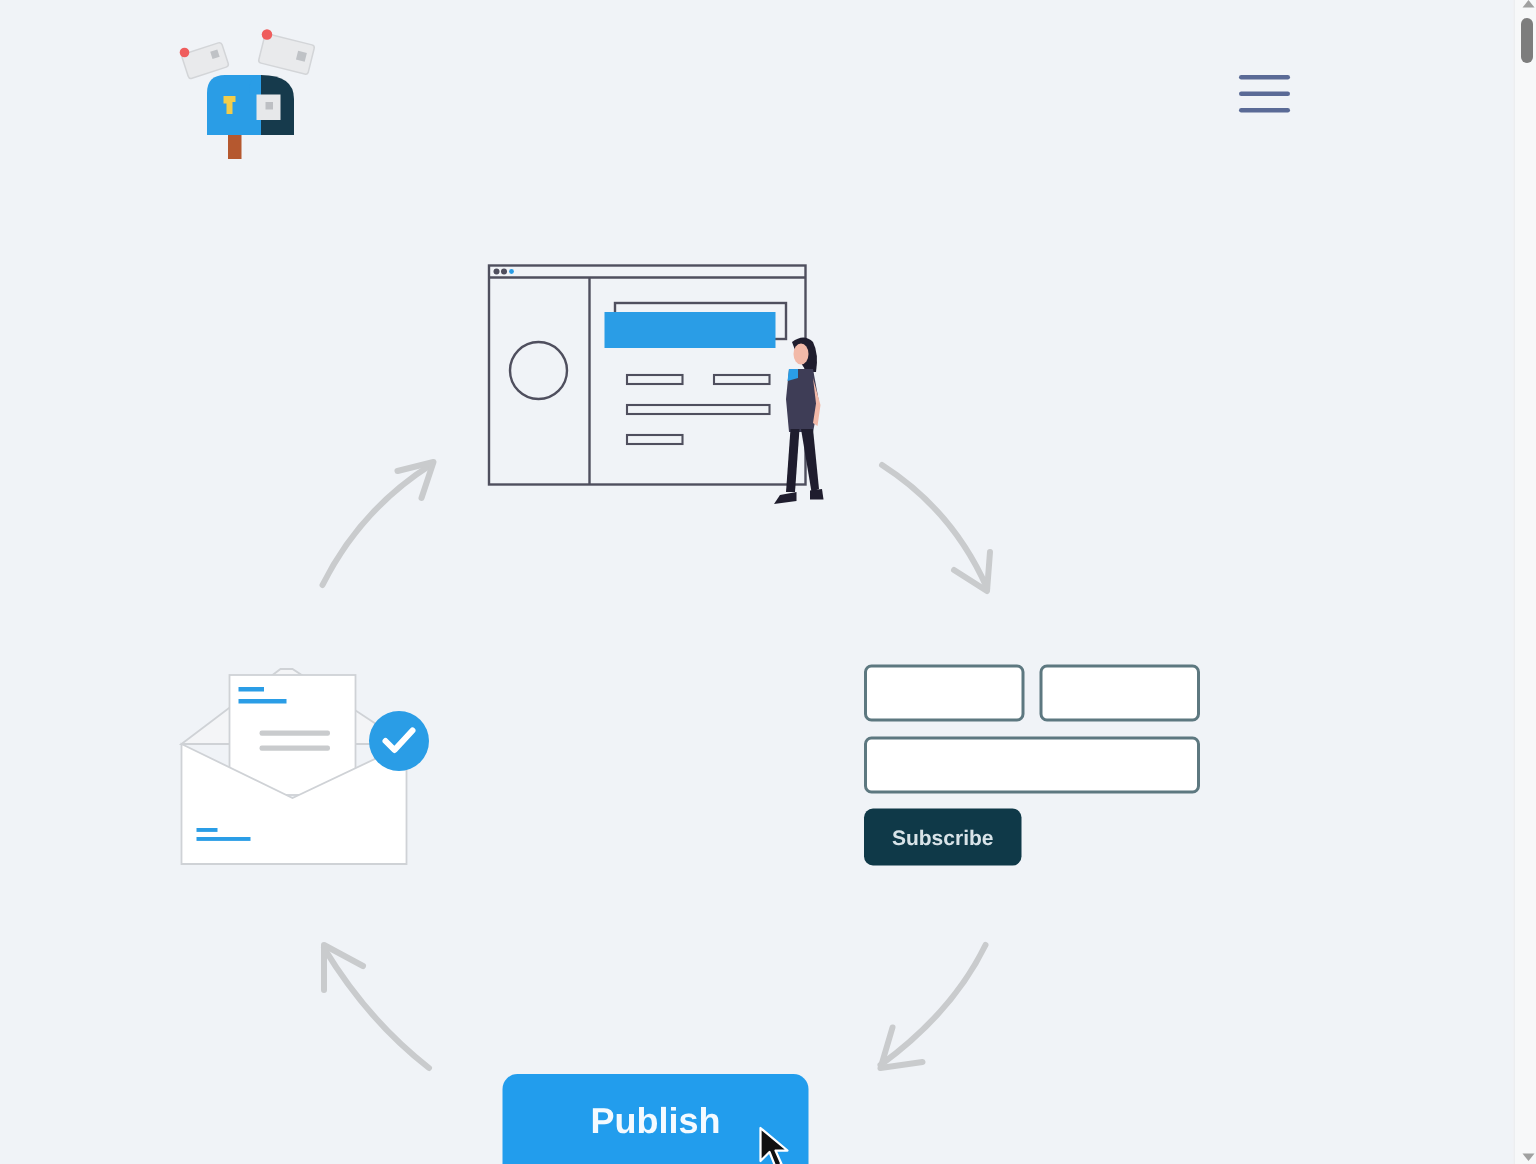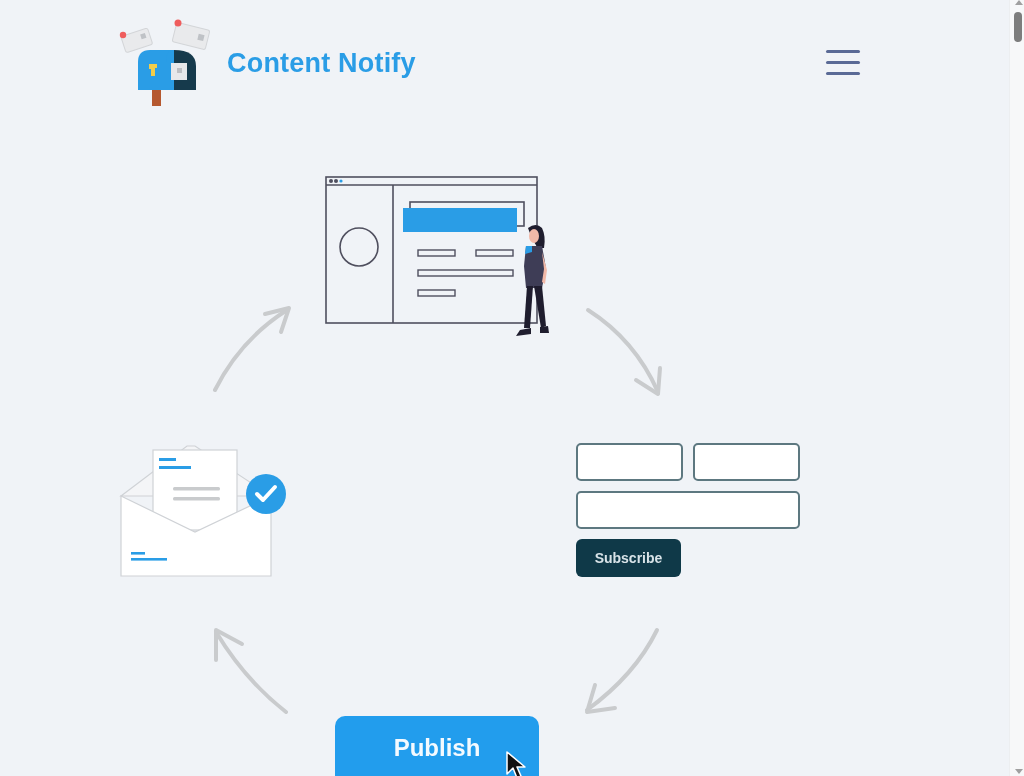--- a/index.html
+++ b/index.html
@@ -164,21 +164,20 @@
 
       <path d="M22 44 Q22 32 34 32 L58 32 L58 72 L22 72 Z" fill="#2a9de6"></path>
       <path d="M58 32 Q80 32 80 48 L80 72 L56 72 Z" fill="#163a4c"></path>
       <path d="M58 32 Q50 32 50 44 L50 72 L58 72 Z" fill="#2a9de6"></path>
       <rect x="55" y="45" width="16" height="17" fill="#e7e8ea"></rect>
       <rect x="61" y="50" width="5" height="5" fill="#bdbfc3"></rect>
 
       <path d="M33 46 L41 46 L41 50 L39 50 L39 58 L35 58 L35 51 L33 51 Z" fill="#f2cd4a"></path>
     </svg>
   </div>
-  <div class="brand-name">Content Notify</div>
 
   <div class="menu-button">
     <span style="top:4px"></span>
     <span style="top:15px"></span>
     <span style="top:26px"></span>
   </div>
 
   <svg class="abs" style="left:320px; top:170px" width="240" height="175" viewBox="0 0 240 175">
 
     <rect x="6" y="7" width="211" height="146" fill="none" stroke="#4f4f5e" stroke-width="1.6"></rect>

